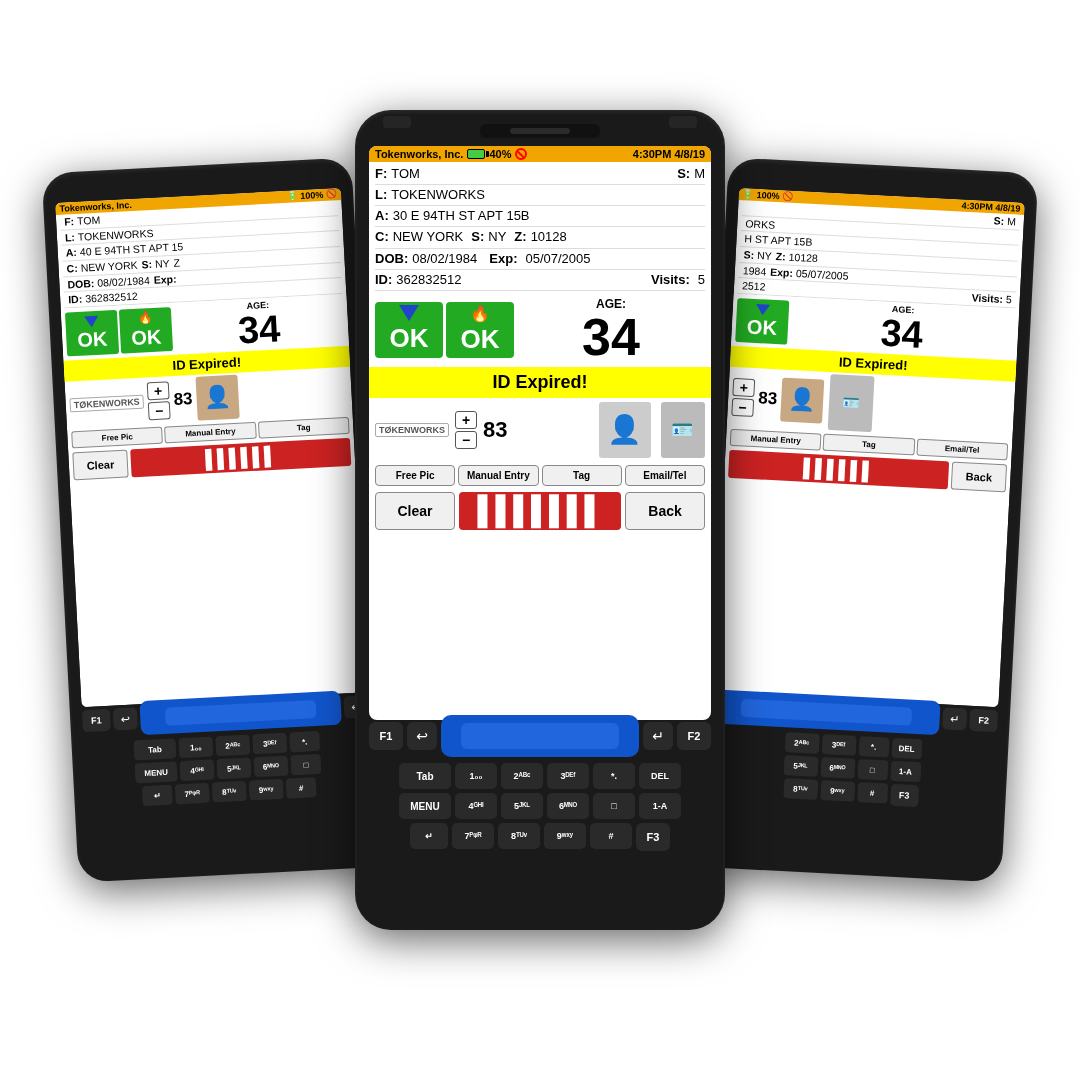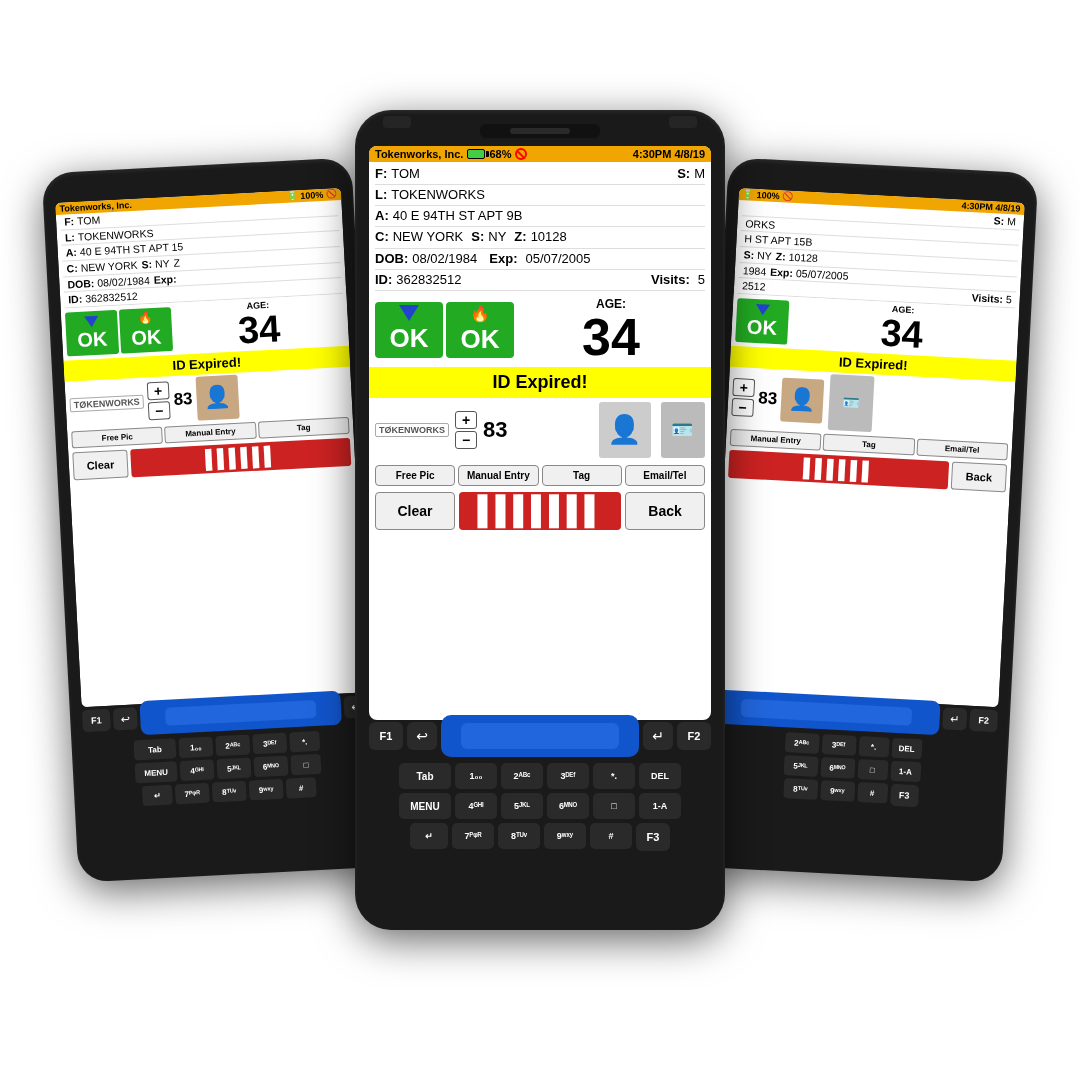--- a/index.html
+++ b/index.html
@@ -793,41 +793,41 @@
     </div>
     <div class="top-bump-right"></div>
 
     <div class="screen-bezel">
       <div class="screen-content">
 
         <div class="status-bar">
           <div class="sb-left">
             <span>Tokenworks, Inc.</span>
             <div class="battery-icon"></div>
-            <span>68%</span>
+            <span>40%</span>
             <div class="no-sign"></div>
           </div>
           <span>4:30PM 4/8/19</span>
         </div>
 
         <div class="info-rows">
           <div class="info-row">
             <span class="label">F:</span>
               <span>TOM</span>
             <span style="flex:1"></span>
             <span class="label">S:</span>
               <span>M</span>
           </div>
           <div class="info-row">
             <span class="label">L:</span>
               <span>TOKENWORKS</span>
           </div>
           <div class="info-row">
             <span class="label">A:</span>
-              <span>40 E 94TH ST APT 9B</span>
+              <span>30 E 94TH ST APT 15B</span>
           </div>
           <div class="info-row">
             <span class="label">C:</span>
               <span>NEW YORK</span>
             <span class="label" style="margin-left:8px">S:</span>
               <span>NY</span>
             <span class="label" style="margin-left:8px">Z:</span>
               <span>10128</span>
           </div>
           <div class="info-row">

